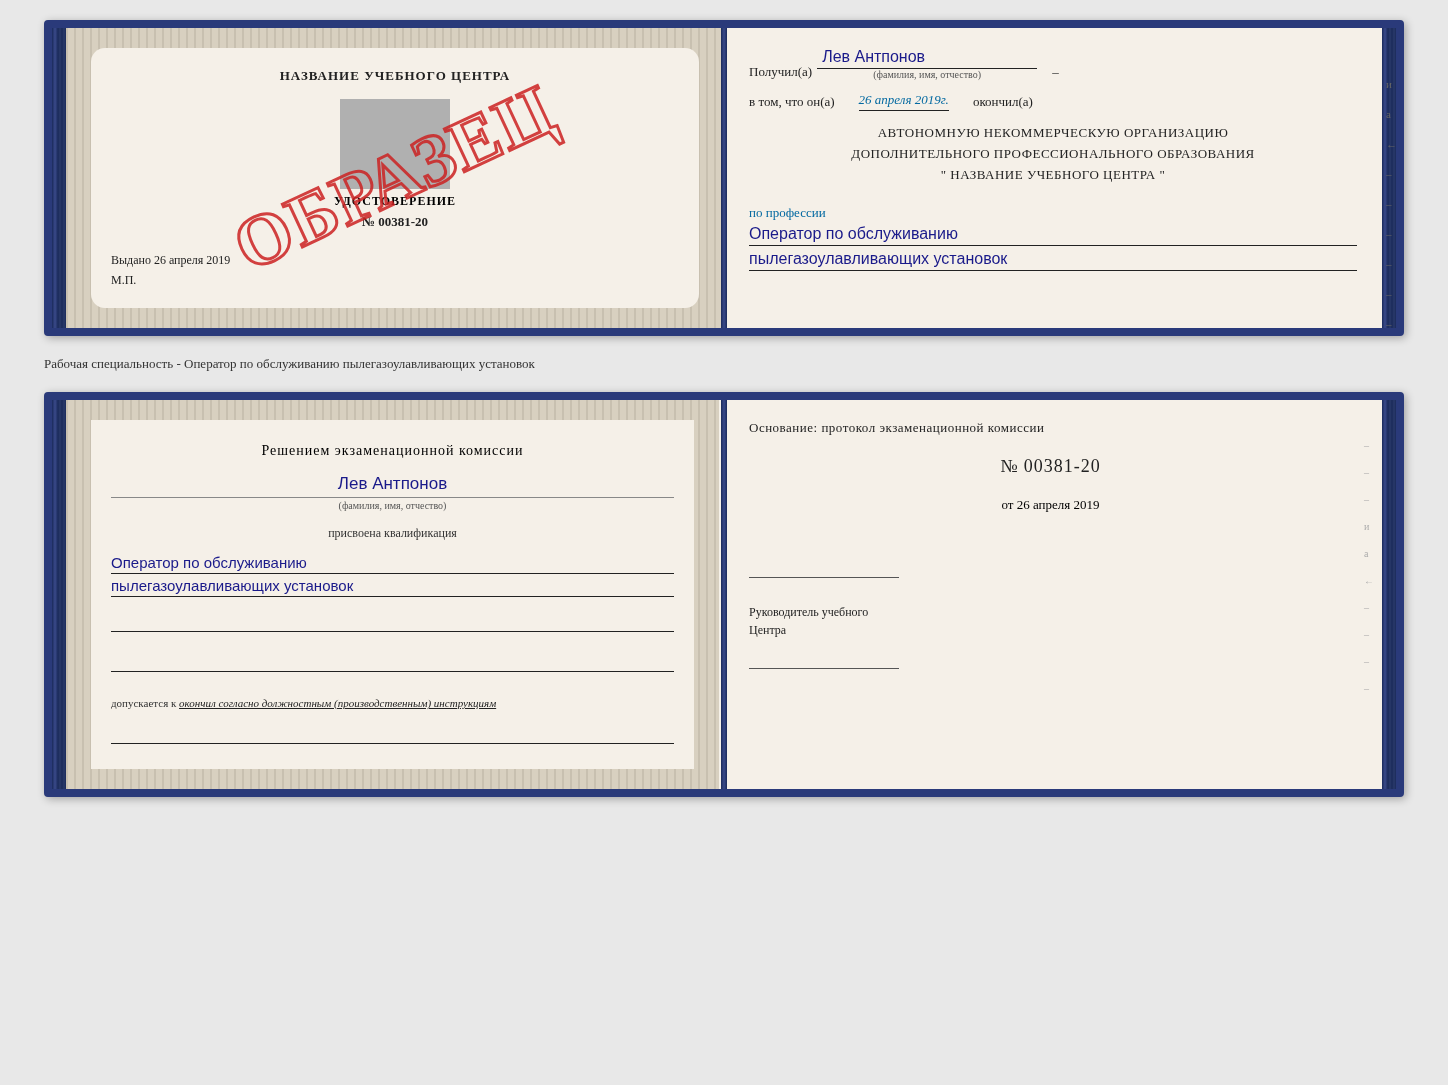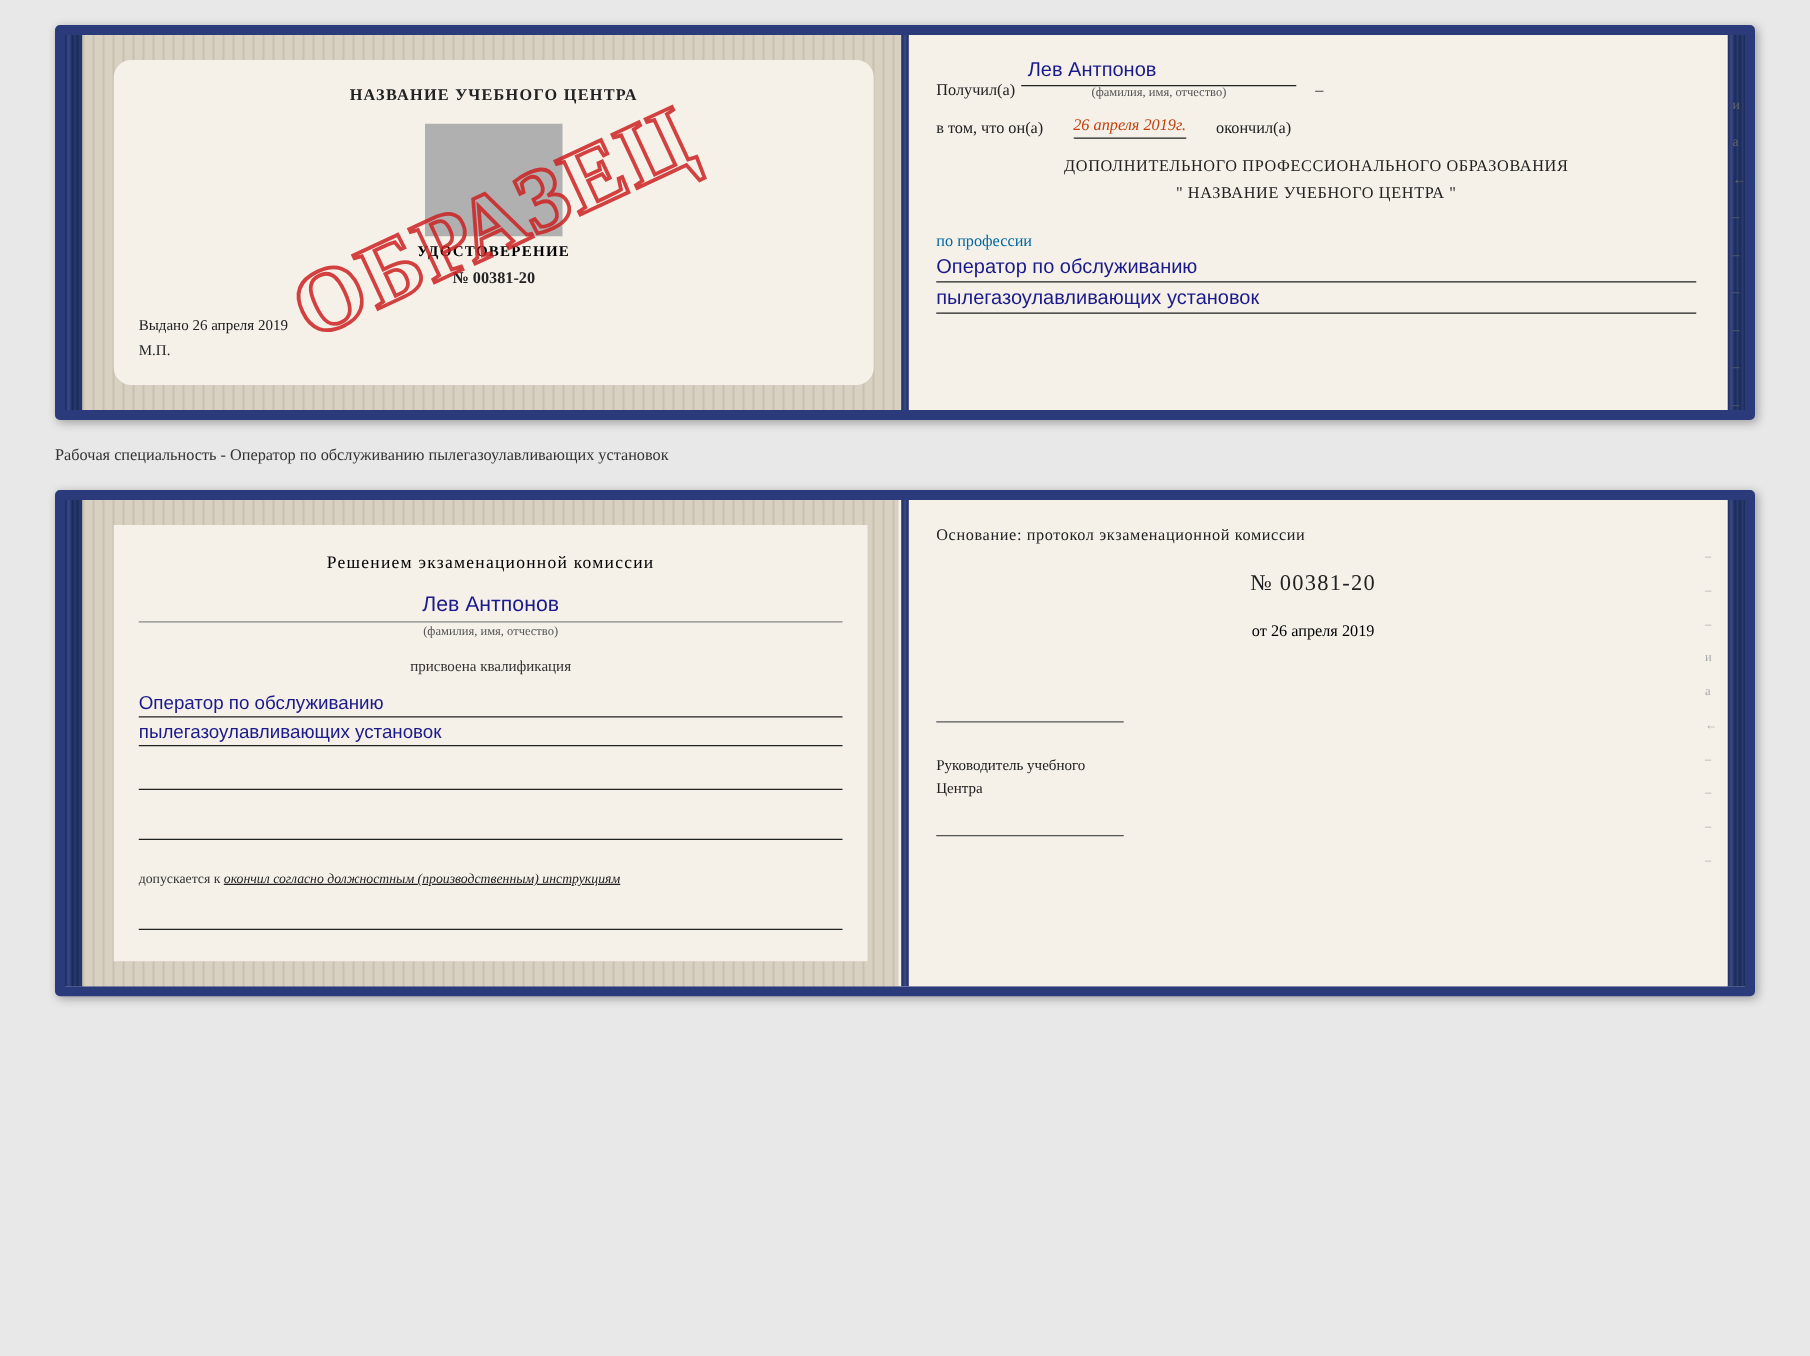--- a/index.html
+++ b/index.html
@@ -189,21 +189,21 @@
     .date-completion-line {
       display: flex;
       align-items: center;
       gap: 24px;
       font-size: 13px;
     }
 
     .date-written {
       font-style: italic;
       font-size: 13px;
-      color: #c2410c;
+      color: #0369a1;
     }
 
     .org-block {
       font-size: 13px;
       text-align: center;
       text-transform: uppercase;
       letter-spacing: 0.5px;
       line-height: 1.6;
     }
 
@@ -272,20 +272,21 @@
       gap: 10px;
     }
 
     .bottom-right-page {
       flex: 1;
       padding: 20px 30px;
       background: #f5f0e8;
       display: flex;
       flex-direction: column;
       gap: 10px;
+      border-radius: 29px;
     }
 
     .decision-header {
       font-size: 14px;
       text-align: center;
       letter-spacing: 1px;
       font-weight: normal;
       text-transform: none;
       line-height: 1.5;
     }
@@ -431,20 +432,21 @@
           <span style="margin-left:10px;">–</span>
         </div>
 
         <div class="date-completion-line">
           <span>в том, что он(а)</span>
           <span class="date-written underline-text">26 апреля 2019г.</span>
           <span>окончил(а)</span>
         </div>
 
         <div class="org-block">
+          <div>АВТОНОМНУЮ НЕКОММЕРЧЕСКУЮ ОРГАНИЗАЦИЮ</div>
           <div>ДОПОЛНИТЕЛЬНОГО ПРОФЕССИОНАЛЬНОГО ОБРАЗОВАНИЯ</div>
           <div>"  НАЗВАНИЕ УЧЕБНОГО ЦЕНТРА  "</div>
         </div>
 
         <div class="profession-block">
           <span class="profession-label">по профессии</span>
           <span class="profession-value">Оператор по обслуживанию</span>
           <span class="profession-value">пылегазоулавливающих установок</span>
         </div>
 

